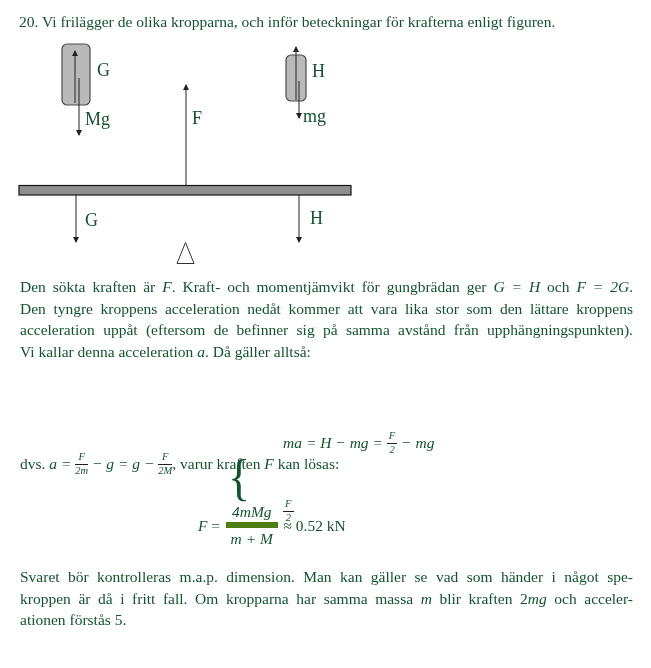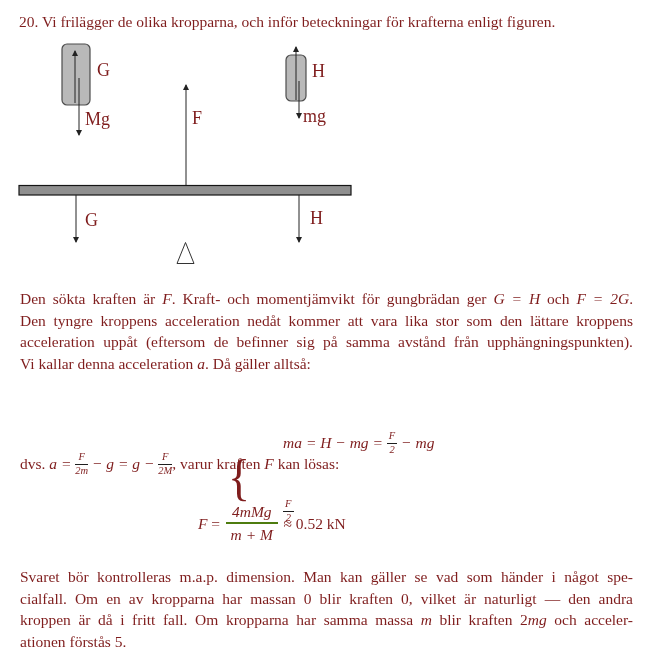--- a/index.html
+++ b/index.html
@@ -1,37 +1,37 @@
 <!DOCTYPE html>
 <html><head>
 <meta charset="utf-8">
 <style>
   * { margin:0; padding:0; box-sizing:border-box; }
   body { background:#fff; }
   .page {
     position:relative; width:651px; height:668px; background:#ffffff;
-    font-family:"Liberation Serif","DejaVu Serif",serif; color:#7f1d1d;
+    font-family:"Liberation Serif","DejaVu Serif",serif; color:#14532d;
     overflow:hidden;
   }
   .title { position:absolute; left:19px; top:13px; font-size:15.5px; white-space:pre; }
 
   
   .fig-svg { position:absolute; left:0; top:0; }
   .flabel { position:absolute; font-size:18px; line-height:1; }
   .lbl-g-left  { left:97px;  top:61px; }
   .lbl-mg-left { left:85px;  top:110px; }
   .lbl-f       { left:192px; top:109px; }
   .lbl-h-right { left:312px; top:62px; }
   .lbl-mg-right{ left:303px; top:107px; }
   .lbl-g-bar   { left:85px;  top:211px; }
   .lbl-h-bar   { left:310px; top:209px; }
 
   
   .para { position:absolute; left:20px; width:613px; font-size:15.5px; }
-  .p1 { top:288px; }
+  .p1 { top:276px; }
   .p2 { top:566px; }
   .line { line-height:21.5px; text-align:justify; text-align-last:justify; }
   .line.last { text-align-last:left; }
   .it { font-style:italic; }
   .rm { font-style:normal; }
 
   
   .system { position:absolute; left:228px; top:389px; display:flex; align-items:center; }
   .brace { font-size:46px; line-height:1; transform:scaleY(1.08); margin-right:5px; font-style:normal; }
   .sys-lines { font-size:15.5px; font-style:italic; line-height:21px; white-space:pre; }
@@ -42,21 +42,21 @@
   .sfrac .n { display:block; border-bottom:1px solid #1e1e1e; padding:0 2px; }
   .sfrac .d { display:block; }
 
   
   .dvs { position:absolute; left:20px; top:452px; font-size:15.5px; white-space:pre; }
 
   
   .result { position:absolute; left:198px; top:504px; font-size:15.5px; white-space:pre; }
   .bfrac { display:inline-block; vertical-align:middle; text-align:center;
            font-style:italic; line-height:1.25; margin:0 2px; position:relative; top:-2px; }
-  .bfrac .n { display:block; border-bottom:2px solid #4d7c0f; padding:0 6px 1px; }
+  .bfrac .n { display:block; border-bottom:6px solid #4d7c0f; padding:0 6px 1px; }
   .bfrac .d { display:block; padding-top:1px; }
 </style>
 </head>
 <body>
 
 <div class="page">
 
   <div class="title">20. Vi frilägger de olika kropparna, och inför beteckningar för krafterna enligt figuren.</div>
 
   <div>
@@ -109,18 +109,17 @@
       <span class="sys-line"><span class="sfrac"><span class="n">F</span><span class="d">2</span></span></span>
     </span>
   </div>
 
   <div class="dvs"><span class="rm">dvs. </span><span class="it">a = </span><span class="sfrac"><span class="n">F</span><span class="d">2m</span></span><span class="it"> − g = g − </span><span class="sfrac"><span class="n">F</span><span class="d">2M</span></span><span class="rm">, varur kraften </span><span class="it">F</span><span class="rm"> kan lösas:</span></div>
 
   <div class="result"><span class="it">F</span><span class="rm"> = </span><span class="bfrac"><span class="n">4mMg</span><span class="d">m + M</span></span><span class="rm"> ≈ 0.52 kN</span></div>
 
   <div class="para p2">
     <div class="line"><span class="rm">Svaret bör kontrolleras m.a.p. dimension. Man kan gäller se vad som händer i något spe-</span></div>
-    <div class="line"><span class="rm">cialfall. Om en av kropparna har massan 0 blir kraften 0, vilket är naturligt — den andra</span></div>
     <div class="line"><span class="rm">kroppen är då i fritt fall. Om kropparna har samma massa </span><span class="it">m</span><span class="rm"> blir kraften 2</span><span class="it">mg</span><span class="rm"> och acceler-</span></div>
     <div class="line last"><span class="rm">ationen förstås 5.</span></div>
   </div>
 
 </div>
 
 </body></html>

